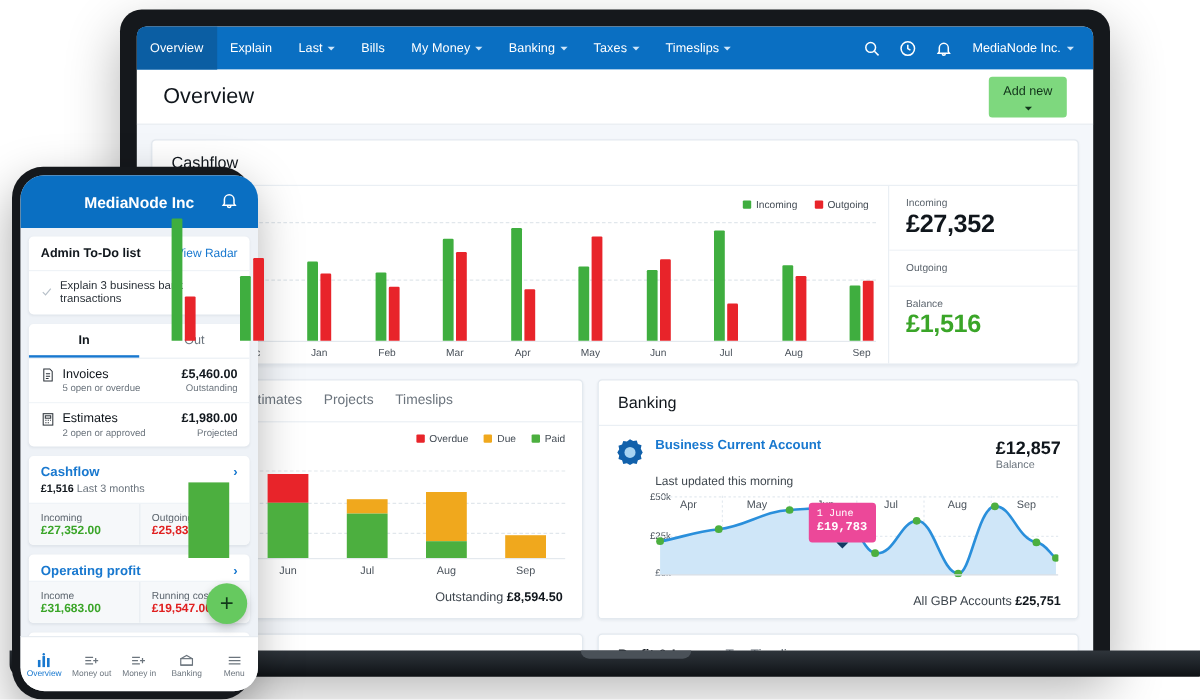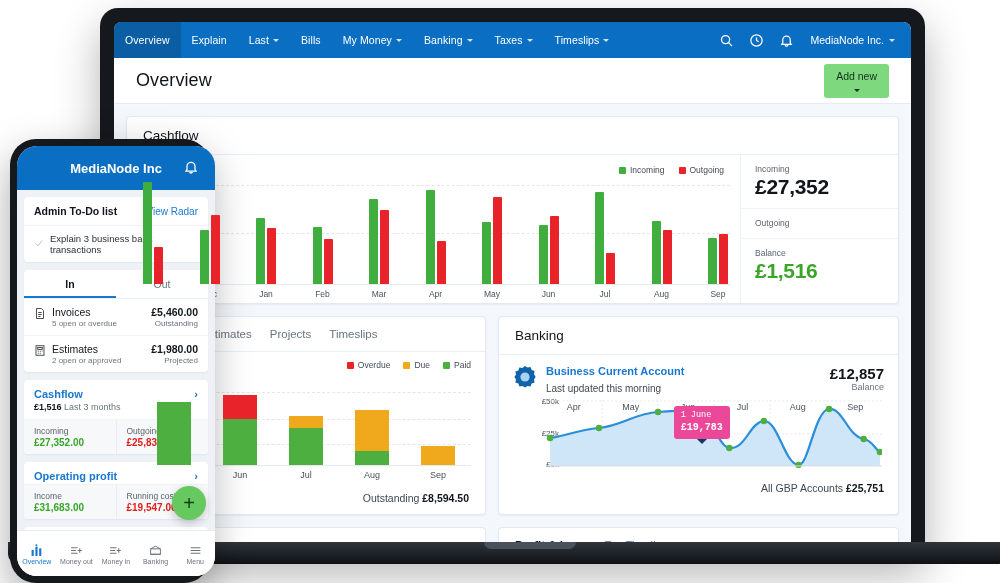--- a/index.html
+++ b/index.html
@@ -98,22 +98,22 @@
   .sxaxis{ display:flex; justify-content:space-around; padding-top:4px;
     font-size:9px; color:#4a525b; }
   .sxaxis span{ width:34px; text-align:center; }
   .outstanding{ text-align:right; font-size:10.5px; color:#3f474f; padding:12px 2px 0; }
   .outstanding b{ color:#10161c; }
 
   
   .bank-body{ padding:10px 14px 8px; }
   .acct{ display:flex; align-items:flex-start; gap:9px; }
   .acct-name{ font-size:11px; color:#1878cf; font-weight:700; }
-  .acct-sub{ font-size:10px; color:#414950; margin-top:6px; }
-  .acct-right{ margin-left:auto; text-align:right; }
+  .acct-sub{ font-size:10px; color:#414950; margin-top:19px; }
+  .acct-right{ margin-left:auto; }
   .acct-bal{ font-size:15px; font-weight:700; color:#10161c; }
   .acct-ballab{ font-size:9px; color:#6b747d; }
 
   .bchart{ position:relative; margin-top:6px; height:78px; }
   .ylabs{ position:absolute; left:16px; top:0; height:68px; width:30px; font-size:8px;
     color:#4a525b; }
   .ylabs span{ position:absolute; right:0; }
   .plot{ position:absolute; left:33px; right:2px; top:0; height:68px; }
   .bx{ display:flex; justify-content:space-around; padding:2px 0 0 33px;
     font-size:9px; color:#4a525b; }

